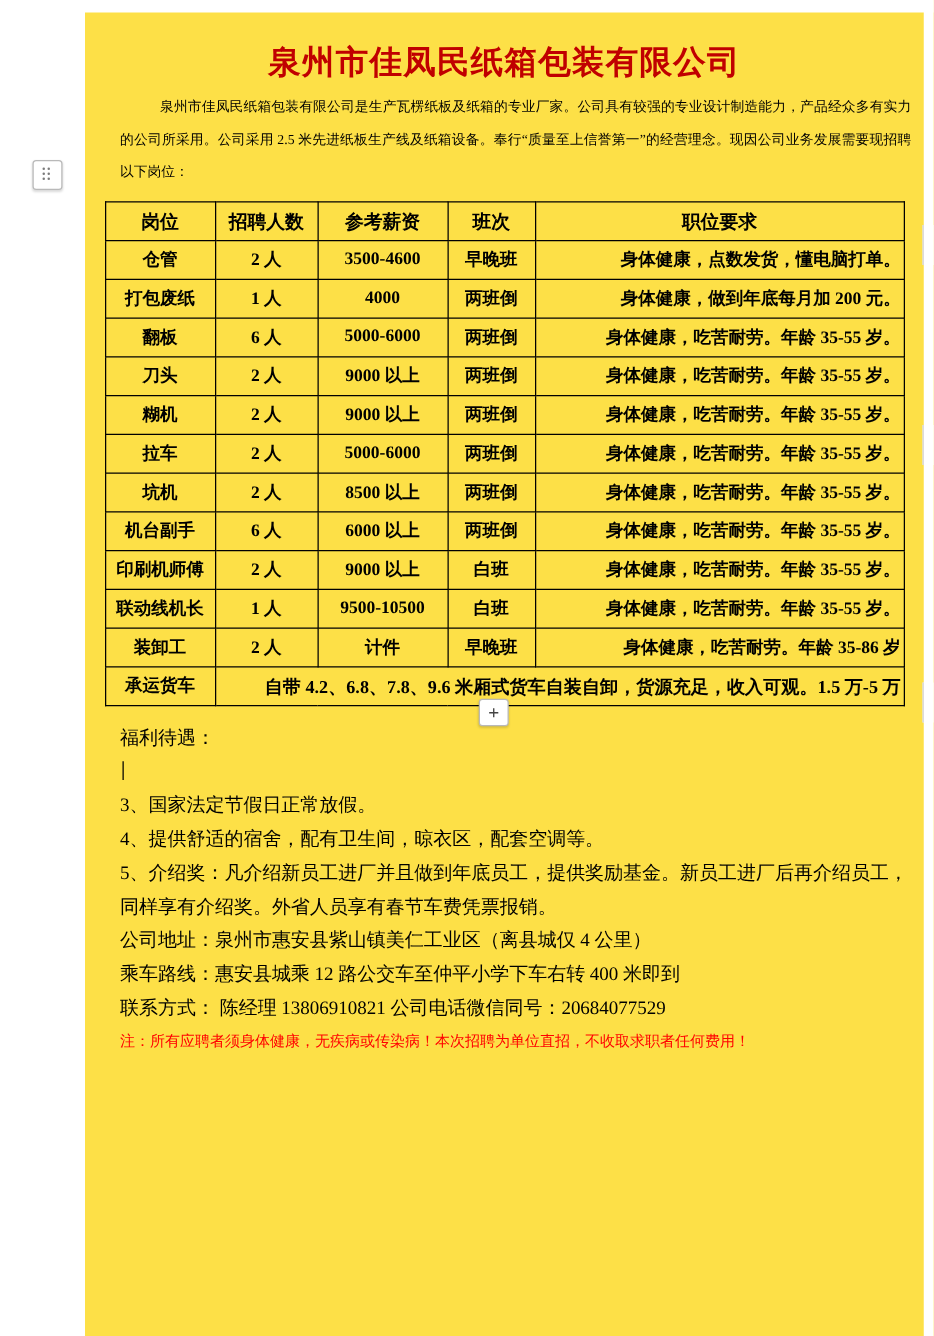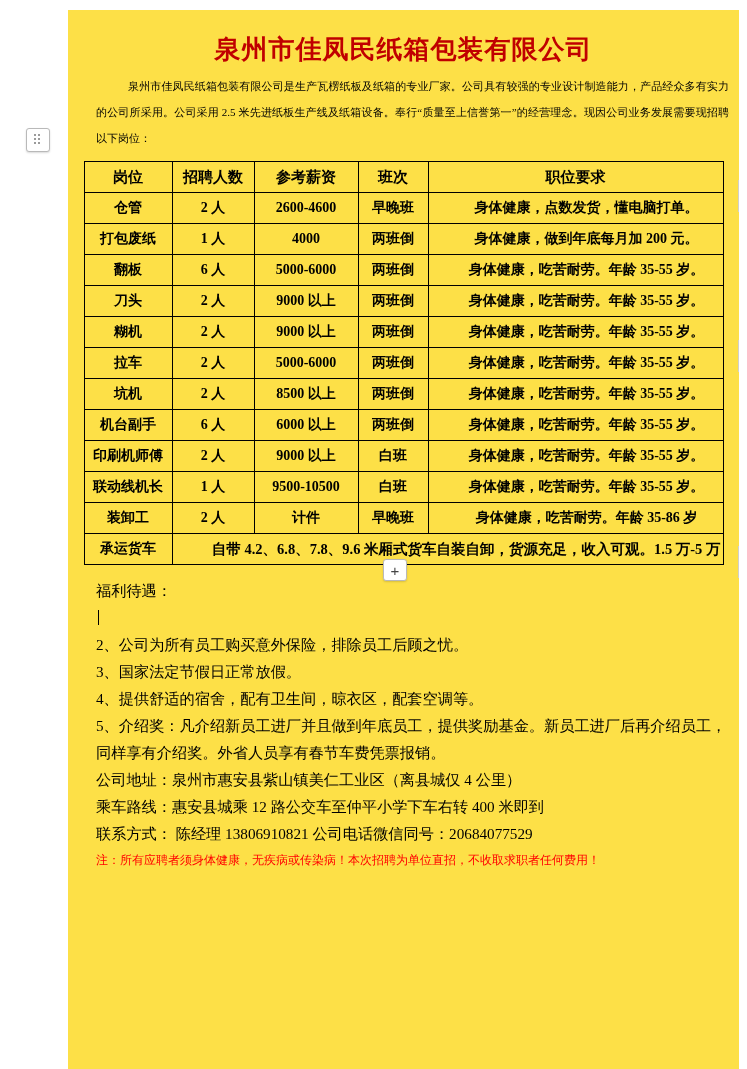--- a/index.html
+++ b/index.html
@@ -82,21 +82,21 @@
     text-align: center;
     padding: 3px 2px;
     height: 24px;
     color: #000;
     font-family: "Liberation Serif", "DejaVu Serif", serif;
   }
   table.jobs th {
     font-size: 15px;
   }
   table.jobs td.req {
-    text-align: center;
+    text-align: right;
     padding-left: 24px;
   }
   table.jobs td.truck {
     text-align: right;
     padding-left: 12px;
     font-size: 14.5px;
   }
   .col1 { width: 88px; }
   .col2 { width: 82px; }
   .col3 { width: 104px; }
@@ -207,21 +207,21 @@
           <th>招聘人数</th>
           <th>参考薪资</th>
           <th>班次</th>
           <th>职位要求</th>
         </tr>
       </thead>
       <tbody>
         <tr>
           <td>仓管</td>
           <td>2 人</td>
-          <td>2600-4600</td>
+          <td>3500-4600</td>
           <td>早晚班</td>
           <td class="req">身体健康，点数发货，懂电脑打单。</td>
         </tr>
         <tr>
           <td>打包废纸</td>
           <td>1 人</td>
           <td>4000</td>
           <td>两班倒</td>
           <td class="req">身体健康，做到年底每月加 200 元。</td>
         </tr>
@@ -291,21 +291,20 @@
         <tr>
           <td>承运货车</td>
           <td class="truck" colspan="4">自带 4.2、6.8、7.8、9.6 米厢式货车自装自卸，货源充足，收入可观。1.5 万-5 万</td>
         </tr>
       </tbody>
     </table>
 
     <div class="benefits">
       <div class="line">福利待遇：</div>
       <div class="line"><span class="caret"></span></div>
-      <div class="line">2、公司为所有员工购买意外保险，排除员工后顾之忧。</div>
       <div class="line">3、国家法定节假日正常放假。</div>
       <div class="line">4、提供舒适的宿舍，配有卫生间，晾衣区，配套空调等。</div>
       <div class="line">5、介绍奖：凡介绍新员工进厂并且做到年底员工，提供奖励基金。新员工进厂后再介绍员工，同样享有介绍奖。外省人员享有春节车费凭票报销。</div>
       <div class="line">公司地址：泉州市惠安县紫山镇美仁工业区（离县城仅 4 公里）</div>
       <div class="line">乘车路线：惠安县城乘 12 路公交车至仲平小学下车右转 400 米即到</div>
       <div class="line">联系方式： 陈经理 13806910821   公司电话微信同号：20684077529</div>
     </div>
 
     <div class="warn">注：所有应聘者须身体健康，无疾病或传染病！本次招聘为单位直招，不收取求职者任何费用！</div>
   </div>

